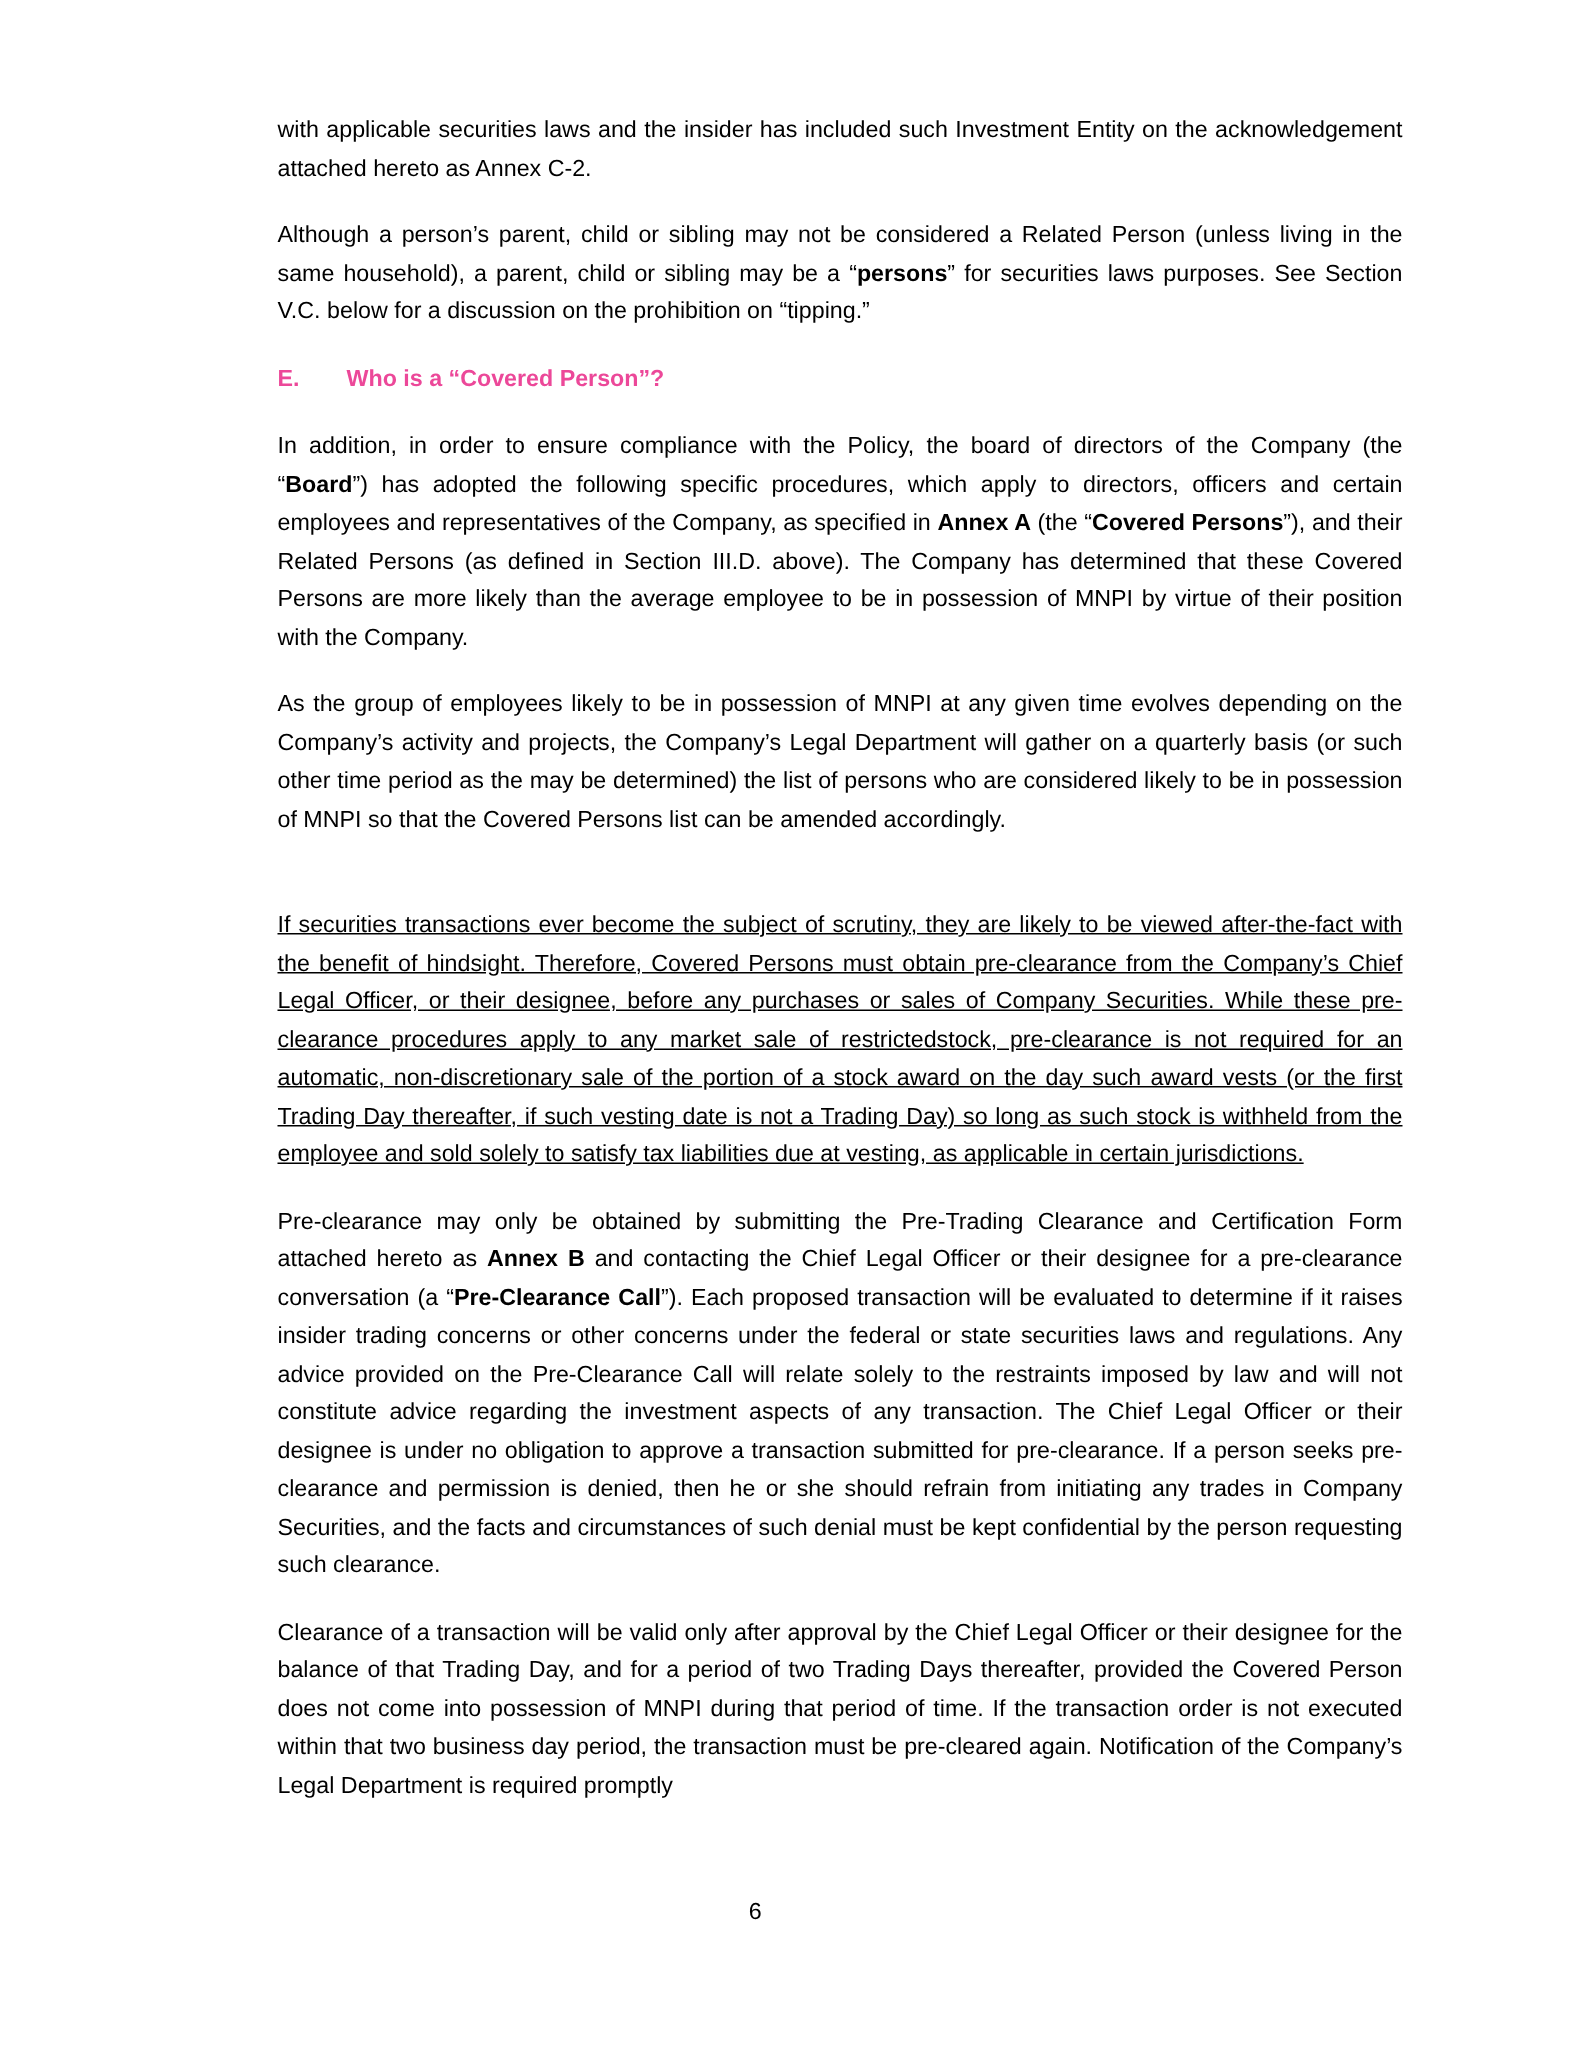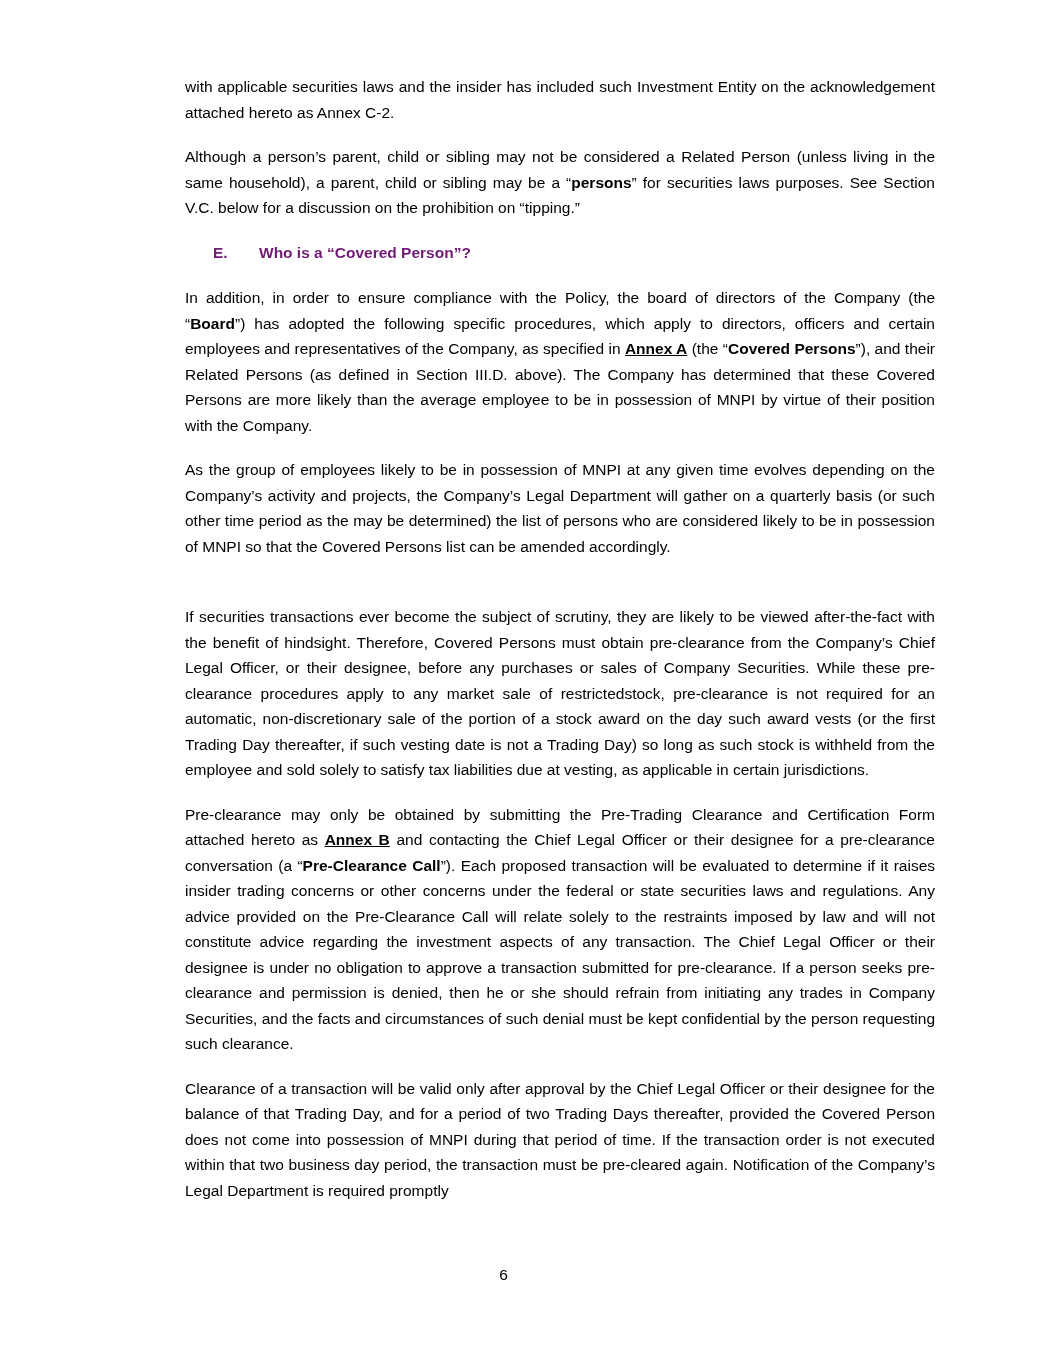--- a/index.html
+++ b/index.html
@@ -33,41 +33,42 @@
     font-size: 15.5px;
     line-height: 25.5px;
     margin: 2px 0 20px 0;
   }
   .content .heading .label {
     display: inline-block;
     width: 46px;
   }
   .gap-before {
     margin-top: 45px !important;
+    text-decoration: underline;
   }
   .b { font-weight: bold; }
-  .u { text-decoration: underline; }
+  .u { }
   .page-number {
     position: absolute;
     left: 0;
     bottom: 78px;
     width: 100%;
     text-align: center;
     font-size: 15.5px;
     line-height: 25.5px;
   }
 </style>
 </head>
 <body>
 
 <div class="page">
   <div class="content">
       <p class="body"><span>with applicable securities laws and the insider has included such Investment Entity on the acknowledgement attached hereto as Annex C-2.</span></p>
       <p class="body"><span>Although a person’s parent, child or sibling may not be considered a Related Person (unless living in the same household), a parent, child or sibling may be a “</span><span class="b">persons</span><span>” for securities laws purposes. See Section V.C. below for a discussion on the prohibition on “tipping.”</span></p>
-      <div class="heading" style="color: #701a75; margin-left: 28px;"><span class="label">E.</span><span class="b">Who is a “Covered Person”?</span></div>
+      <div class="heading" style="color: #ec4899;"><span class="label">E.</span><span class="b">Who is a “Covered Person”?</span></div>
       <p class="body"><span>In addition, in order to ensure compliance with the Policy, the board of directors of the Company (the “</span><span class="b">Board</span><span>”) has adopted the following specific procedures, which apply to directors, officers and certain employees and representatives of the Company, as specified in </span><span class="b u">Annex A</span><span> (the “</span><span class="b">Covered Persons</span><span>”), and their Related Persons (as defined in Section III.D. above). The Company has determined that these Covered Persons are more likely than the average employee to be in possession of MNPI by virtue of their position with the Company.</span></p>
       <p class="body"><span>As the group of employees likely to be in possession of MNPI at any given time evolves depending on the Company’s activity and projects, the Company’s Legal Department will gather on  a quarterly basis (or such other time period as the may be determined) the list of persons who are considered likely to be in possession of MNPI so that the Covered Persons list can be amended accordingly.</span></p>
       <p class="body gap-before"><span>If securities transactions ever become the subject of scrutiny, they are likely to be viewed after-the-fact with the benefit of hindsight. Therefore, Covered Persons must obtain pre-clearance from the Company’s Chief Legal Officer, or their designee, before any purchases or sales of Company Securities. While these pre-clearance procedures apply to any market sale of restrictedstock, pre-clearance is not required for an automatic, non-discretionary sale of the portion of a stock award on the day such award vests (or the first Trading Day thereafter, if such vesting date is not a Trading Day) so long as such stock is withheld from the employee and sold solely to satisfy tax liabilities due at vesting, as applicable in certain jurisdictions.</span></p>
       <p class="body"><span>Pre-clearance may only be obtained by submitting the Pre-Trading Clearance and Certification Form attached hereto as </span><span class="b u">Annex B</span><span> and contacting the Chief Legal Officer or their designee for a pre-clearance conversation (a “</span><span class="b">Pre-Clearance Call</span><span>”). Each proposed transaction will be evaluated to determine if it raises insider trading concerns or other concerns under the federal or state securities laws and regulations. Any advice provided on the Pre-Clearance Call will relate solely to the restraints imposed by law and will not constitute advice regarding the investment aspects of any transaction. The Chief Legal Officer or their designee is under no obligation to approve a transaction submitted for pre-clearance. If a person seeks pre-clearance and permission is denied, then he or she should refrain from initiating any trades in Company Securities, and the facts and circumstances of such denial must be kept confidential by the person requesting such clearance.</span></p>
       <p class="body"><span>Clearance of a transaction will be valid only after approval by the Chief Legal Officer or their designee for the  balance of that Trading Day, and for a period of two Trading Days thereafter, provided the Covered Person does not come into possession of MNPI during that period of time. If the transaction order is not executed within that two business day period, the transaction must be pre-cleared again. Notification of the Company’s Legal Department is required promptly</span></p>
     </div>
   <div class="page-number">6</div>
 </div>
 
 </body></html>

